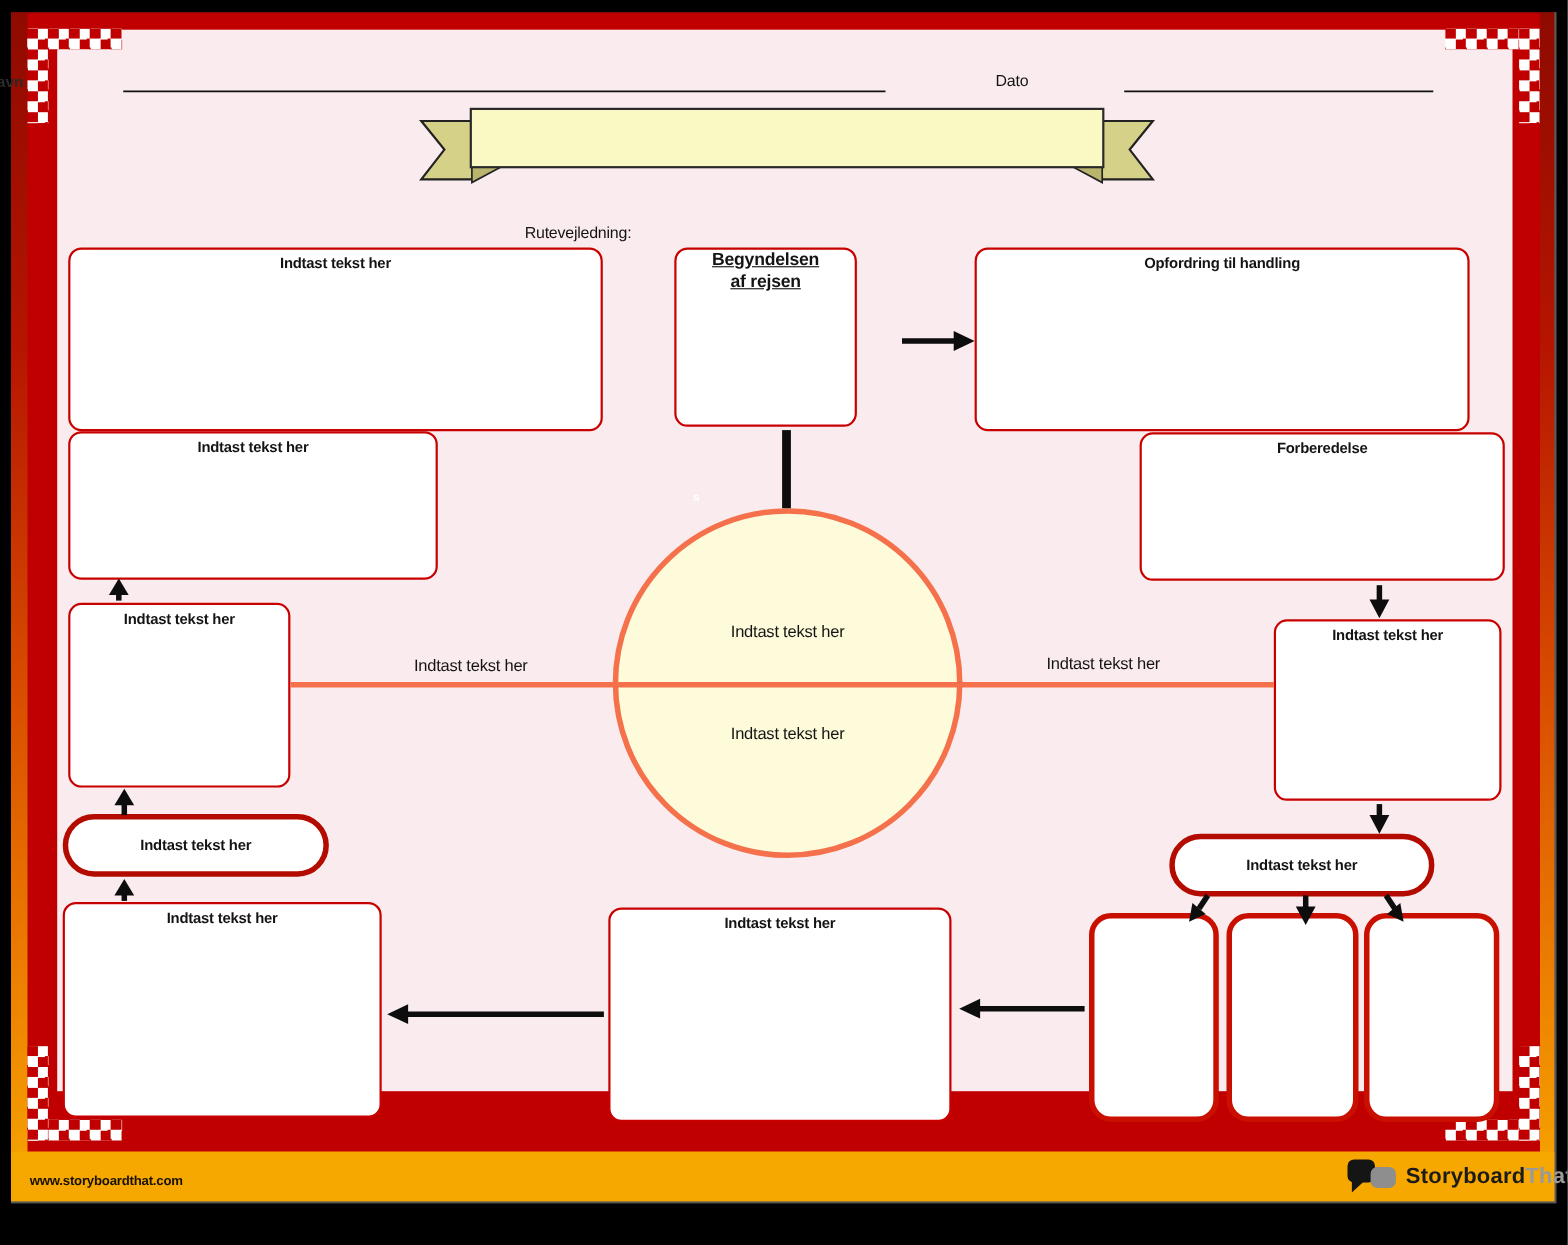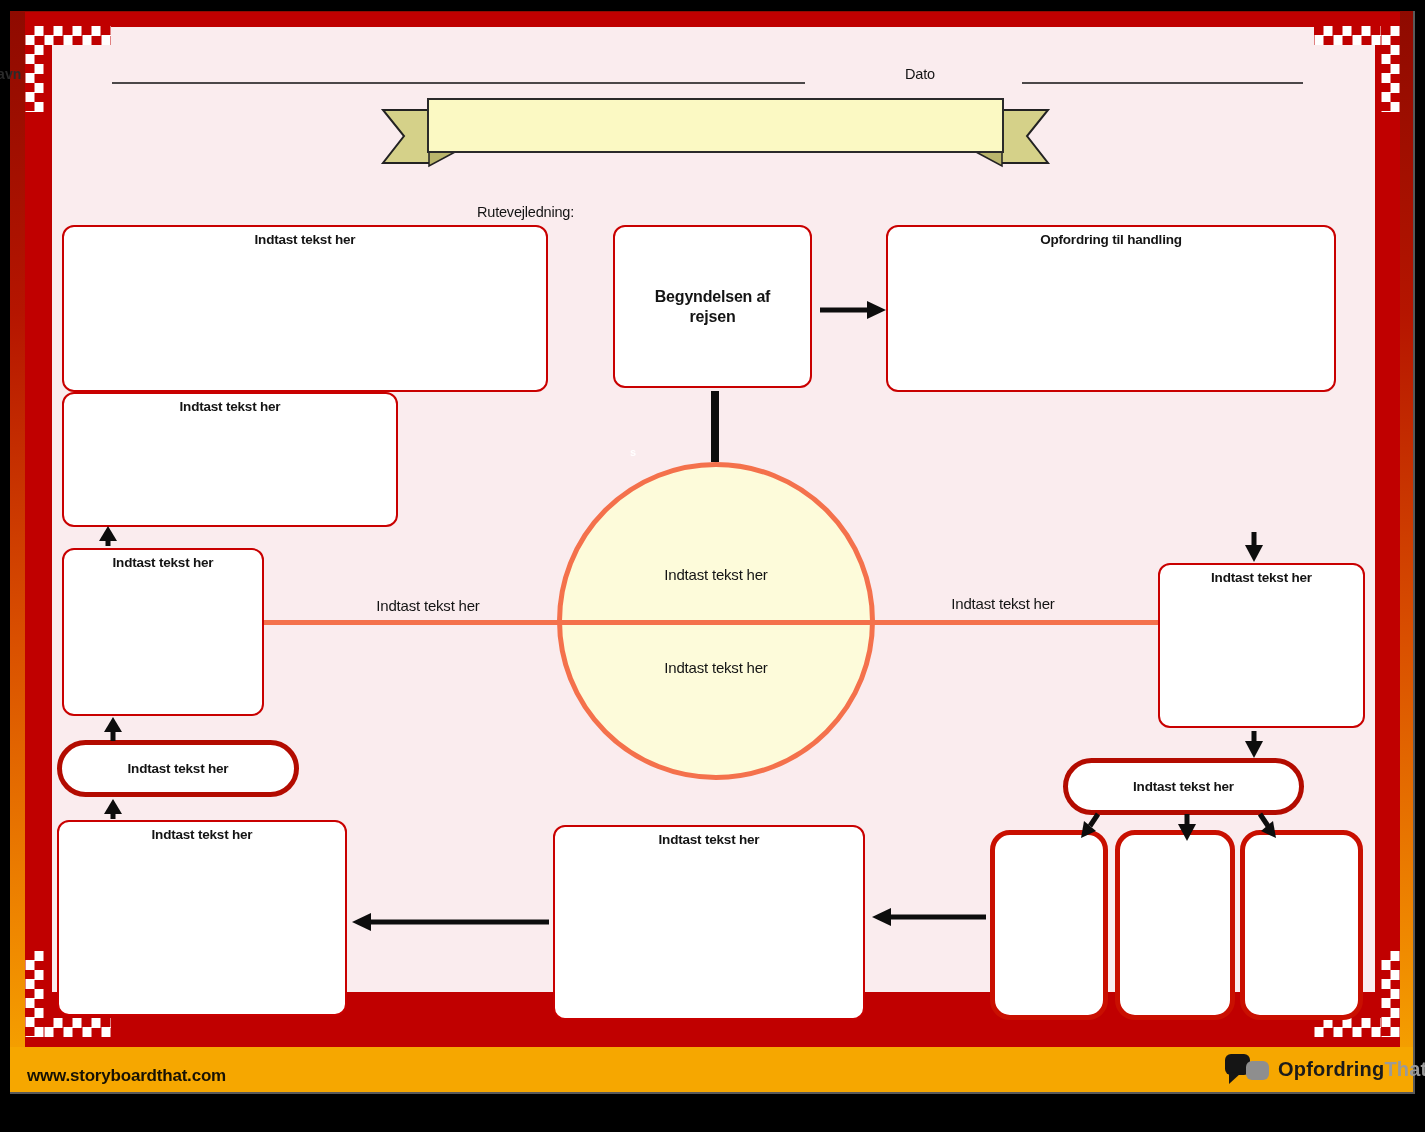--- a/index.html
+++ b/index.html
@@ -36,21 +36,21 @@
   .circle{position:absolute;left:557px;top:462px;width:318px;height:318px;border-radius:50%;
           background:#fdfbda;border:5px solid #f4714c;box-sizing:border-box;}
   .tline{position:absolute;left:264px;top:620px;width:894px;height:5px;background:#f4714c;}
 
   .banner-title{position:absolute;left:428px;top:99px;width:575px;height:53px;
                 display:flex;align-items:center;justify-content:center;
                 font-weight:bold;font-size:18px;letter-spacing:-0.2px;}
   svg.overlay{position:absolute;left:0;top:0;pointer-events:none;}
 
   
-  .url{position:absolute;left:27px;top:1066px;font-weight:bold;font-size:17px;color:#181204;letter-spacing:-0.2px;text-align:center;}
+  .url{position:absolute;left:27px;top:1066px;font-weight:bold;font-size:12px;color:#181204;letter-spacing:-0.2px;text-align:center;}
   .logo{position:absolute;left:1222px;top:1050px;height:38px;display:flex;align-items:center;}
   .logo-text{font-size:20px;font-weight:bold;letter-spacing:0.2px;margin-left:4px;}
   .logo-text .b{color:#1b1b1b;}
   .logo-text .g{color:#9a9a9a;}
 
   .name-frag{position:absolute;left:-13px;top:66px;font-weight:bold;font-size:14px;color:#2b2b2b;}
   .wmark{position:absolute;left:630px;top:446px;font-weight:bold;font-size:11px;color:#fff;}
 </style>
 </head>
 <body>
@@ -80,25 +80,28 @@
   <div class="banner-title">
     <span>Tilføj titel her</span>
   </div>
 
   <div class="box" style="left:62px;top:225px;width:486px;height:167px;">
     <div class="lbl">Indtast tekst her</div>
   </div>
   <div class="box" style="left:62px;top:392px;width:336px;height:135px;">
     <div class="lbl">Indtast tekst her</div>
   </div>
-  <div class="box" style="left:613px;top:225px;width:199px;height:163px;display:flex;align-items:center;justify-content:center;">
+  <div class="box" style="left:613px;top:225px;width:166px;height:163px;display:flex;justify-content:center;text-decoration:underline;">
     <div class="lbl" style="padding:0 28px;font-size:16px;line-height:1.25;">Begyndelsen af rejsen</div>
   </div>
   <div class="box" style="left:886px;top:225px;width:450px;height:167px;">
     <div class="lbl">Opfordring til handling</div>
+  </div>
+  <div class="box" style="left:1036px;top:393px;width:332px;height:135px;">
+    <div class="lbl">Forberedelse</div>
   </div>
   <div class="box" style="left:62px;top:548px;width:202px;height:168px;">
     <div class="lbl">Indtast tekst her</div>
   </div>
   <div class="pill" style="left:57px;top:740px;width:242px;height:57px;">
     <div class="lbl" style="padding:0;">Indtast tekst her</div>
   </div>
   <div class="box" style="left:1158px;top:563px;width:207px;height:165px;">
     <div class="lbl">Indtast tekst her</div>
   </div>
@@ -173,17 +176,17 @@
   </svg>
 
   <div class="url">www.storyboardthat.com</div>
   <div class="logo">
     <svg width="52" height="38" viewBox="0 0 52 38">
       <rect x="3" y="4" width="25" height="21" rx="6" fill="#151515"></rect>
       <path d="M7,22 L7,34 L19,23 Z" fill="#151515"></path>
       <rect x="24" y="11" width="23" height="19" rx="6" fill="#8e8e8e"></rect>
     </svg>
     <div class="logo-text">
-      <span class="b">Opfordring</span><span class="g">That</span>
+      <span class="b">Storyboard</span><span class="g">That</span>
     </div>
   </div>
 
 </div>
 
 </body></html>

